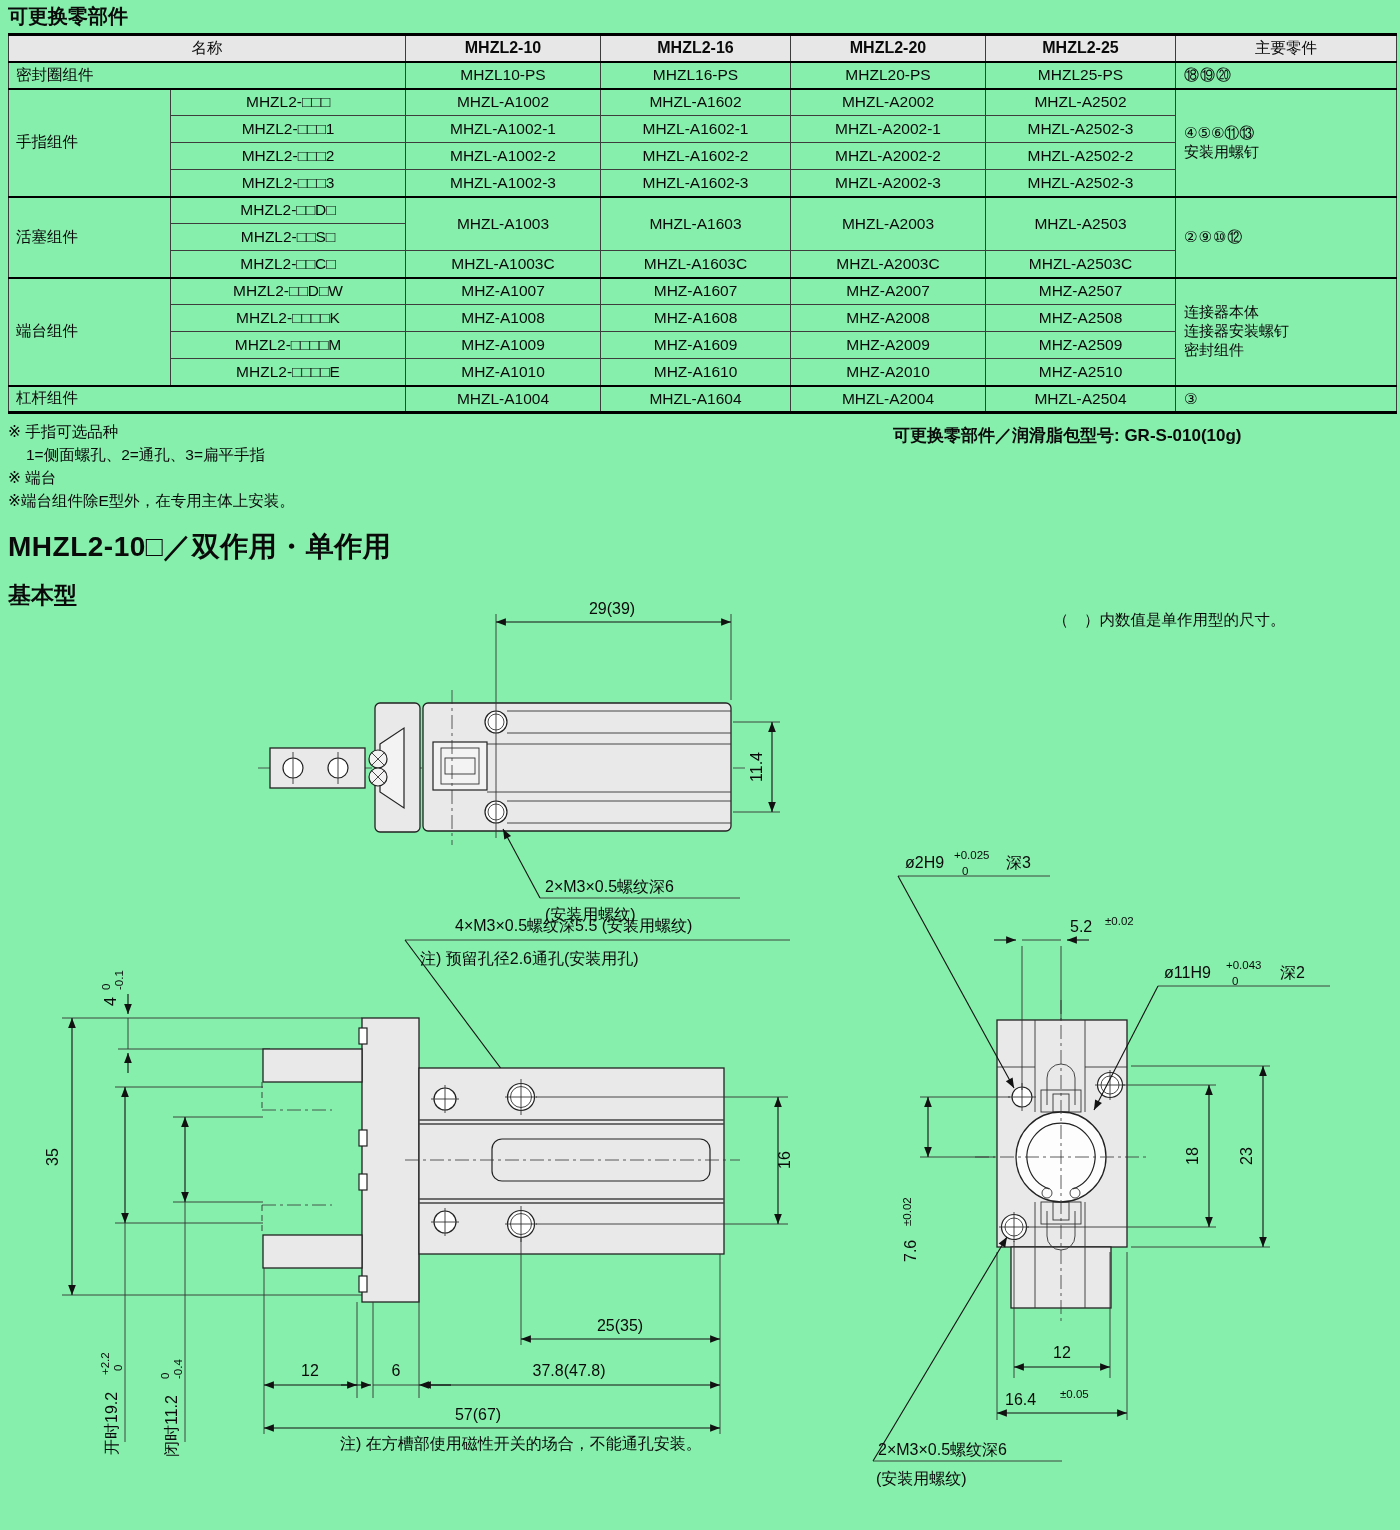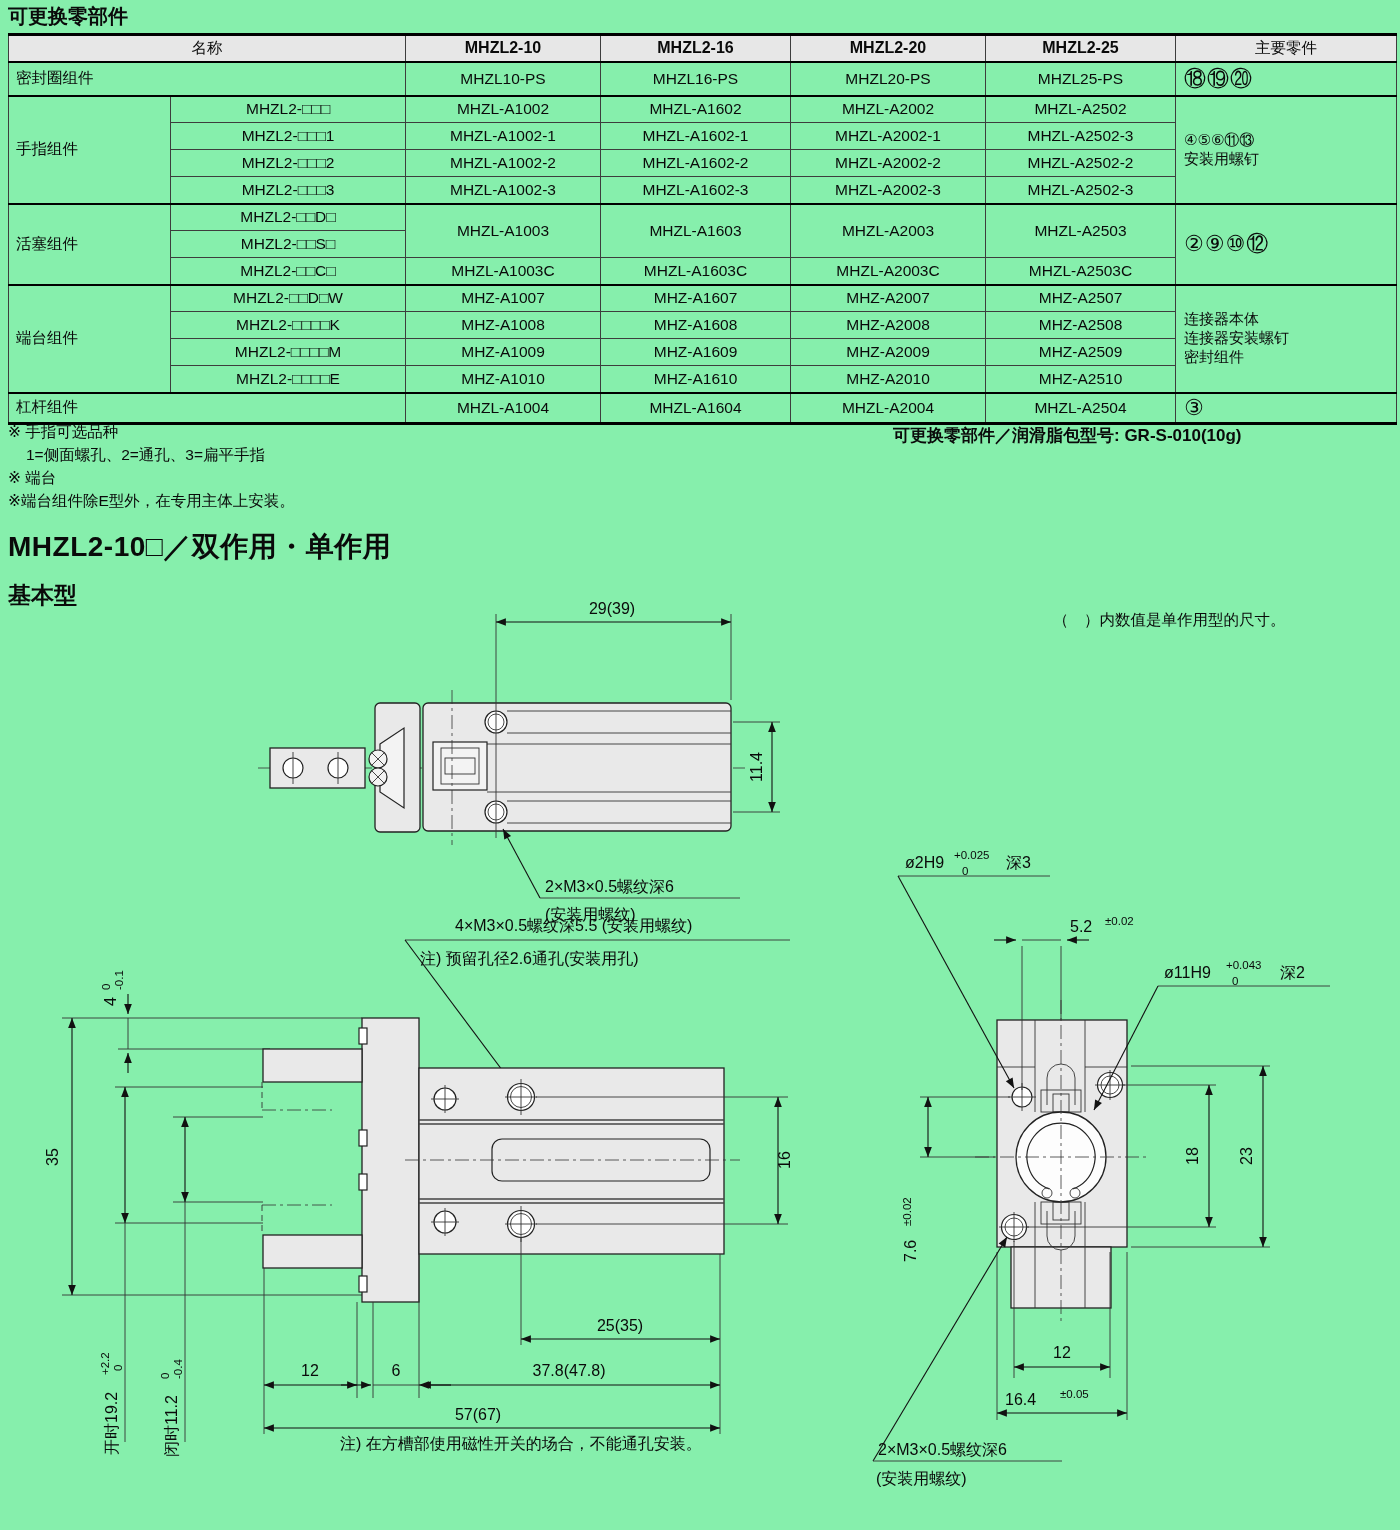--- a/index.html
+++ b/index.html
@@ -13,21 +13,21 @@
   .parts-table { left:8px; top:33px; border-collapse:collapse; table-layout:fixed; width:1388px;
     border-top:3px solid #000; border-bottom:3px solid #000; }
   .parts-table td, .parts-table th {
     border:1px solid #3d3d3d; font-size:15.5px; font-weight:normal;
     height:27px; padding:1px 4px; text-align:center; vertical-align:middle; overflow:hidden; white-space:nowrap;
   }
   .parts-table th { background:#e7e7e7; border-bottom:2.5px solid #000;margin-top:36px; }
   .parts-table th.bold { font-weight:bold; font-size:16px; }
   .parts-table td.cat { text-align:left; padding-left:7px; }
   .parts-table td.parts { text-align:left; padding-left:8px; font-size:15px; }
-  .parts-table td.circ { font-size:22px; letter-spacing:1px; }
+  .parts-table td.circ { font-size:15px; letter-spacing:1px; }
   .parts-table tr.gb td { border-top:2.5px solid #000; }
   .notes { left:8px; top:420px; font-size:15.5px; line-height:23px; }
   .notes .ind { padding-left:18px; }
   .grease { left:893px; top:424px; font-size:17px; font-weight:bold; }
   .h1 { left:8px; top:528px; font-size:28px; font-weight:bold; letter-spacing:0.5px; }
   .h2 { left:8px; top:580px; font-size:23px; font-weight:bold; }
   .paren-note { left:1045px; top:610px; font-size:15.5px;margin-left:8px; }
   svg.draw { position:absolute; left:0; top:0; }
   svg.draw text { fill:#0a0a0a; font-size:16px; font-family:"Liberation Sans","DejaVu Sans",sans-serif; }
   svg.draw text.sm { font-size:11.5px; }

